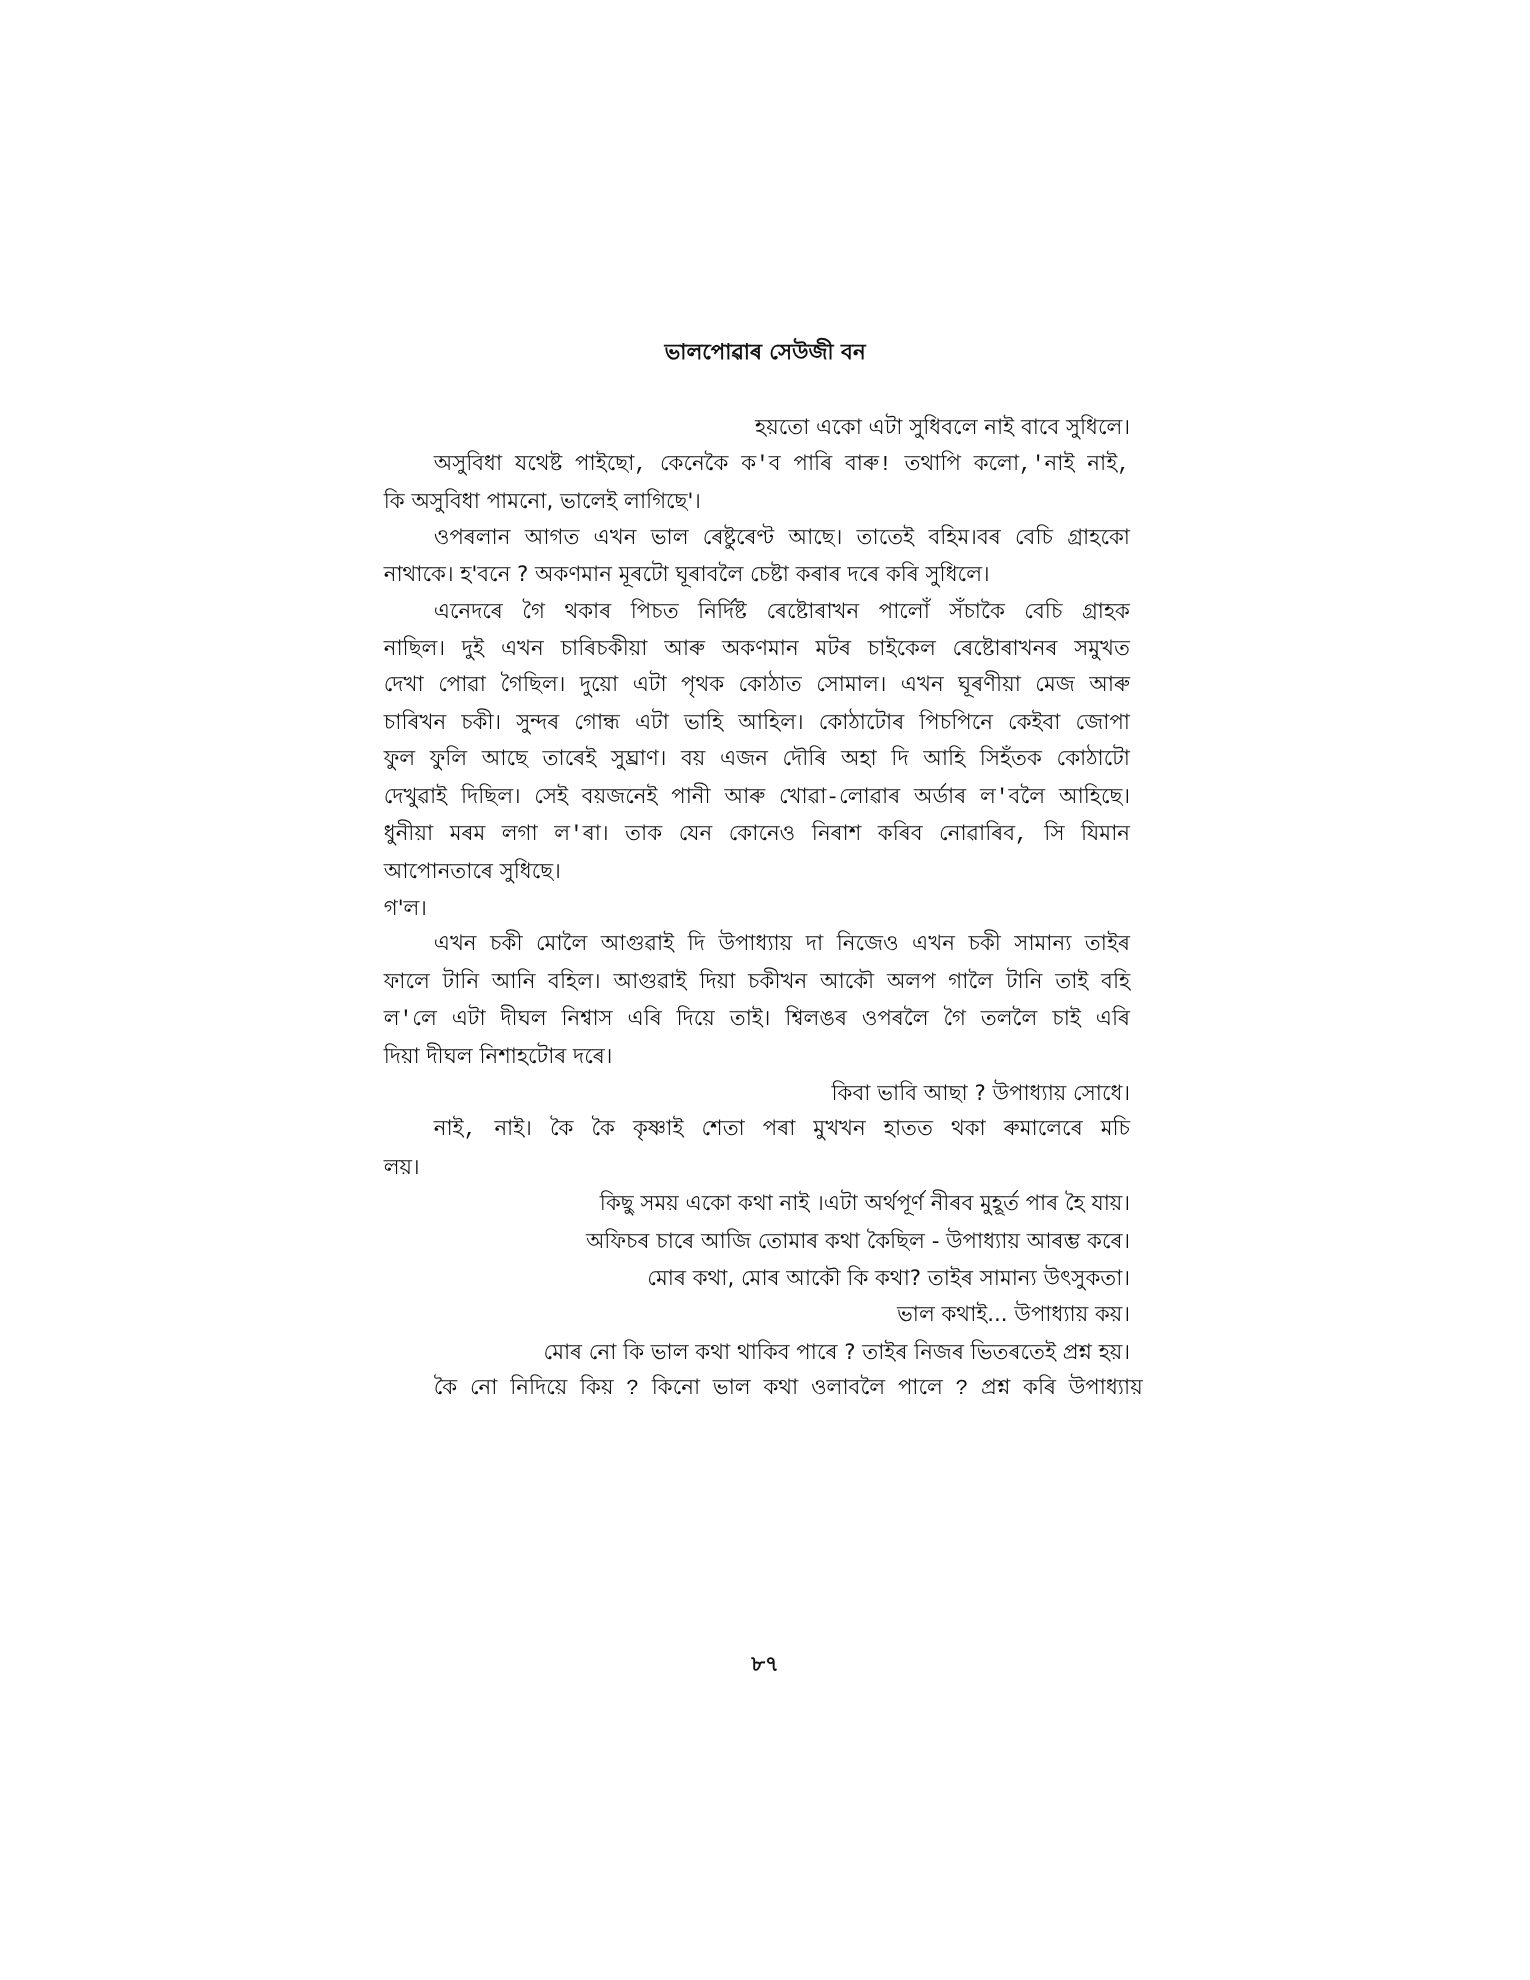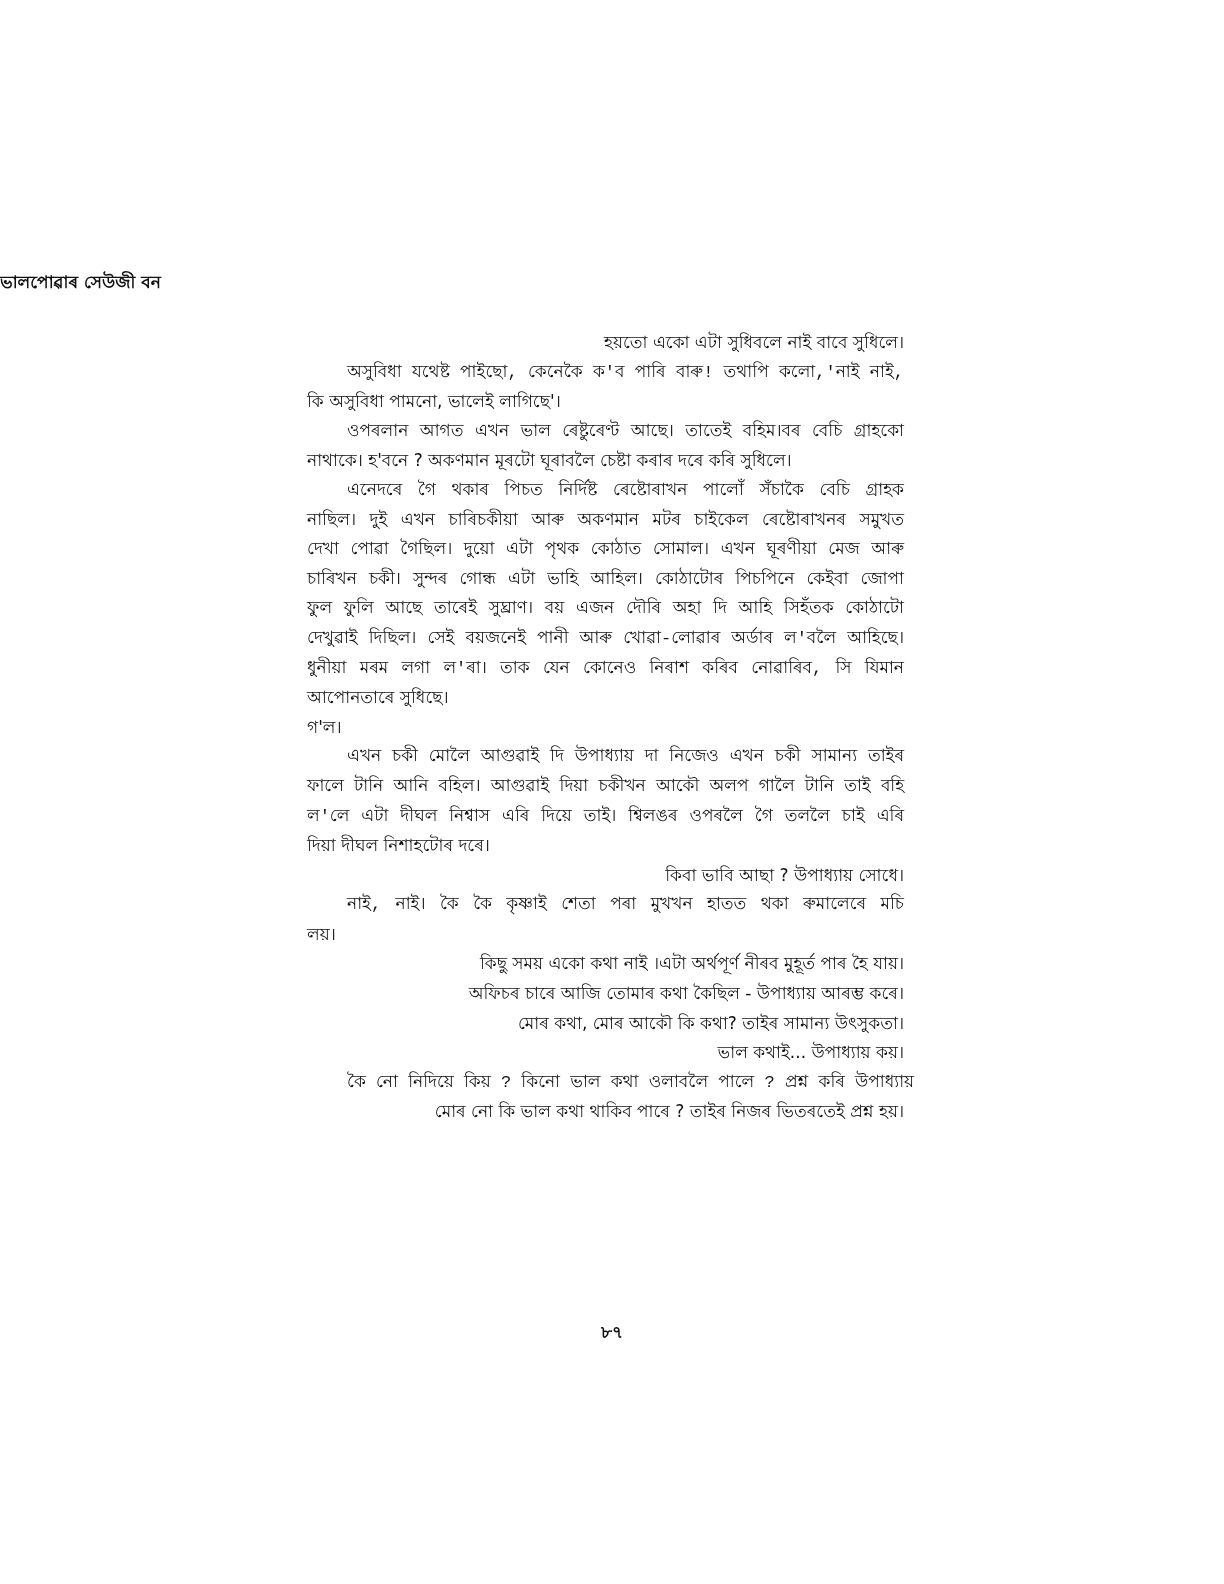--- a/index.html
+++ b/index.html
@@ -20,21 +20,21 @@
       left: 0;
       top: 0;
       width: 1224px;
       height: 1584px;
     }
     .running-header {
       position: absolute;
       top: 270px;
       left: 0;
       width: 1224px;
-      text-align: left;
+      text-align: center;
       font-size: 17px;
       font-weight: bold;
       line-height: 24px;
     }
     .body-text {
       position: absolute;
       top: 328px;
       left: 307px;
       width: 597px;
       font-size: 17px;
@@ -92,18 +92,18 @@
     <span class="line justify">ফালে টানি আনি বহিল। আগুৱাই দিয়া চকীখন আকৌ অলপ গালৈ টানি তাই বহি</span>
     <span class="line justify">ল'লে এটা দীঘল নিশ্বাস এৰি দিয়ে তাই। শ্বিলঙৰ ওপৰলৈ গৈ তললৈ চাই এৰি</span>
     <span class="line">দিয়া দীঘল নিশাহটোৰ দৰে।</span>
     <span class="line indent">কিবা ভাবি আছা ? উপাধ্যায় সোধে।</span>
     <span class="line indent justify">নাই, নাই। কৈ কৈ কৃষ্ণাই শেতা পৰা মুখখন হাতত থকা ৰুমালেৰে মচি</span>
     <span class="line">লয়।</span>
     <span class="line indent">কিছু সময় একো কথা নাই ।এটা অৰ্থপূৰ্ণ নীৰব মুহূৰ্ত পাৰ হৈ যায়।</span>
     <span class="line indent">অফিচৰ চাৰে আজি তোমাৰ কথা কৈছিল - উপাধ্যায় আৰম্ভ কৰে।</span>
     <span class="line indent">মোৰ কথা, মোৰ আকৌ কি কথা? তাইৰ সামান্য উৎসুকতা।</span>
     <span class="line indent">ভাল কথাই... উপাধ্যায় কয়।</span>
+    <span class="line indent">মোৰ নো কি ভাল কথা থাকিব পাৰে ? তাইৰ নিজৰ ভিতৰতেই প্ৰশ্ন হয়।</span>
     <span class="line indent justify">কৈ নো নিদিয়ে কিয় ? কিনো ভাল কথা ওলাবলৈ পালে ? প্ৰশ্ন কৰি উপাধ্যায়</span>
-    <span class="line indent">মোৰ নো কি ভাল কথা থাকিব পাৰে ? তাইৰ নিজৰ ভিতৰতেই প্ৰশ্ন হয়।</span>
   </div>
 
   <div class="page-number">৮৭</div>
 </div>
 
 </body></html>

